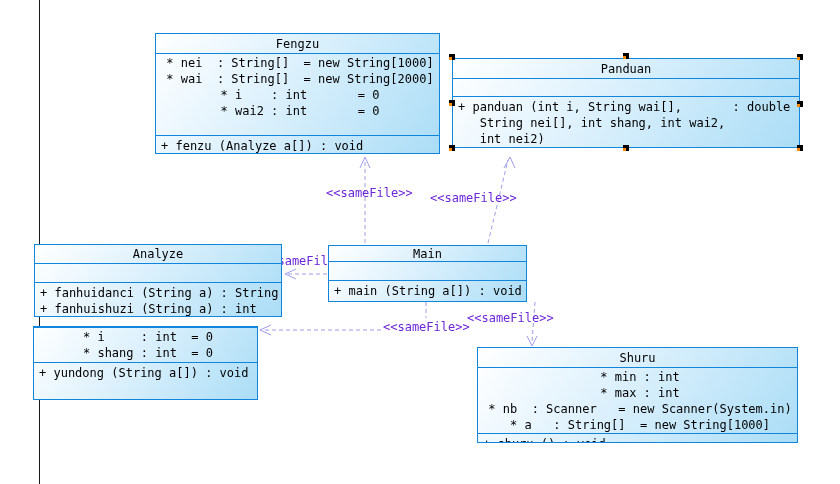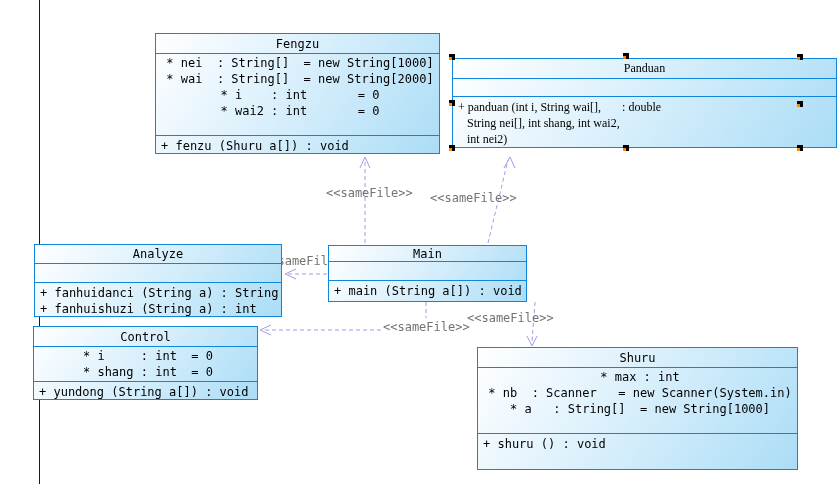--- a/index.html
+++ b/index.html
@@ -11,21 +11,21 @@
   }
   .page-line{
     position:absolute;left:39px;top:0;width:1px;height:484px;
     background:#1a1a1a;z-index:0;
   }
   svg.wires{position:absolute;left:0;top:0;z-index:1;}
   .wire{stroke:#9e9ee8;stroke-width:1;fill:none;stroke-dasharray:4,3;}
   .arrowhead{stroke:#9e9ee8;stroke-width:1;fill:none;}
   .conn-label{
     position:absolute;z-index:1;white-space:pre;height:14px;line-height:14px;
-    color:#737373;
+    color:#6d28d9;
   }
   .uml{
     position:absolute;z-index:2;box-sizing:border-box;
     border:1px solid #0f86dc;
     background:linear-gradient(125deg,#ffffff 0%,#dbf0fc 45%,#abddf6 100%);
     display:flex;flex-direction:column;
   }
   .uml .title{
     text-align:right;white-space:pre;overflow:hidden;
     display:flex;align-items:center;justify-content:center;
@@ -33,37 +33,37 @@
   .uml .sec{border-top:1px solid #0f86dc;overflow:hidden;}
   .uml .sec.ops{flex:1;}
   .uml .row{height:16px;line-height:16px;white-space:pre;padding-left:5px;overflow:hidden;}
   .uml .attrs{padding-top:1px;text-align:center;}
   .uml .ops{padding-top:2px;}
 
   .class-fengzu {left:155px;top:33px;width:285px;height:121px;}
   .class-fengzu .title{height:19px;}
   .class-fengzu .attrs{height:80px;}
 
-  .class-panduan{left:452px;top:58px;width:385px;height:90px;font-family:Liberation Serif, serif;}
+  .class-panduan{left:452px;top:58px;width:348px;height:90px;}
   .class-panduan .title{height:19px;}
   .class-panduan .attrs{height:16px;}
 
   .class-main   {left:328px;top:245px;width:199px;height:57px;}
   .class-main .title{height:15px;}
   .class-main .attrs{height:17px;}
 
   .class-analyze{left:34px;top:244px;width:248px;height:73px;}
   .class-analyze .title{height:18px;}
   .class-analyze .attrs{height:17px;}
 
   .class-control{left:33px;top:326px;width:225px;height:74px;}
   .class-control .title{height:19px;}
   .class-control .attrs{height:33px;}
 
-  .class-shuru  {left:477px;top:347px;width:321px;height:123px;}
+  .class-shuru  {left:477px;top:347px;width:321px;height:96px;}
   .class-shuru .title{height:19px;}
   .class-shuru .attrs{height:64px;}
 
   .handle{
     position:absolute;z-index:3;width:6px;height:6px;background:#000;
   }
   .handle::after{
     content:"";position:absolute;left:0;bottom:0;width:3px;height:3px;
     background:#ff8a00;
   }
@@ -104,21 +104,21 @@
 
   <div class="uml class-fengzu">
     <div class="title">Fengzu</div>
     <div class="sec attrs">
       <div class="row">* nei  : String[]  = new String[1000]</div>
       <div class="row">* wai  : String[]  = new String[2000]</div>
       <div class="row">* i    : int       = 0</div>
       <div class="row">* wai2 : int       = 0</div>
     </div>
     <div class="sec ops">
-      <div class="row">+ fenzu (Shuru a[]) : void</div>
+      <div class="row">+ fenzu (Analyze a[]) : void</div>
     </div>
   </div>
 
   <div class="uml class-panduan">
     <div class="title">Panduan</div>
     <div class="sec attrs"></div>
     <div class="sec ops">
       <div class="row">+ panduan (int i, String wai[],       : double</div>
       <div class="row">   String nei[], int shang, int wai2,</div>
       <div class="row">   int nei2)</div>
@@ -136,33 +136,33 @@
   <div class="uml class-analyze">
     <div class="title">Analyze</div>
     <div class="sec attrs"></div>
     <div class="sec ops">
       <div class="row">+ fanhuidanci (String a) : String</div>
       <div class="row">+ fanhuishuzi (String a) : int</div>
     </div>
   </div>
 
   <div class="uml class-control">
-    <div class="title">Control</div>
     <div class="sec attrs">
       <div class="row">* i     : int  = 0</div>
       <div class="row">* shang : int  = 0</div>
     </div>
     <div class="sec ops">
       <div class="row">+ yundong (String a[]) : void</div>
     </div>
   </div>
 
   <div class="uml class-shuru">
     <div class="title">Shuru</div>
     <div class="sec attrs">
+      <div class="row">* min : int</div>
       <div class="row">* max : int</div>
       <div class="row">* nb  : Scanner   = new Scanner(System.in)</div>
       <div class="row">* a   : String[]  = new String[1000]</div>
     </div>
     <div class="sec ops">
       <div class="row">+ shuru () : void</div>
     </div>
   </div>
 
   <div class="handle" style="left:449px;top:54px;"></div>

